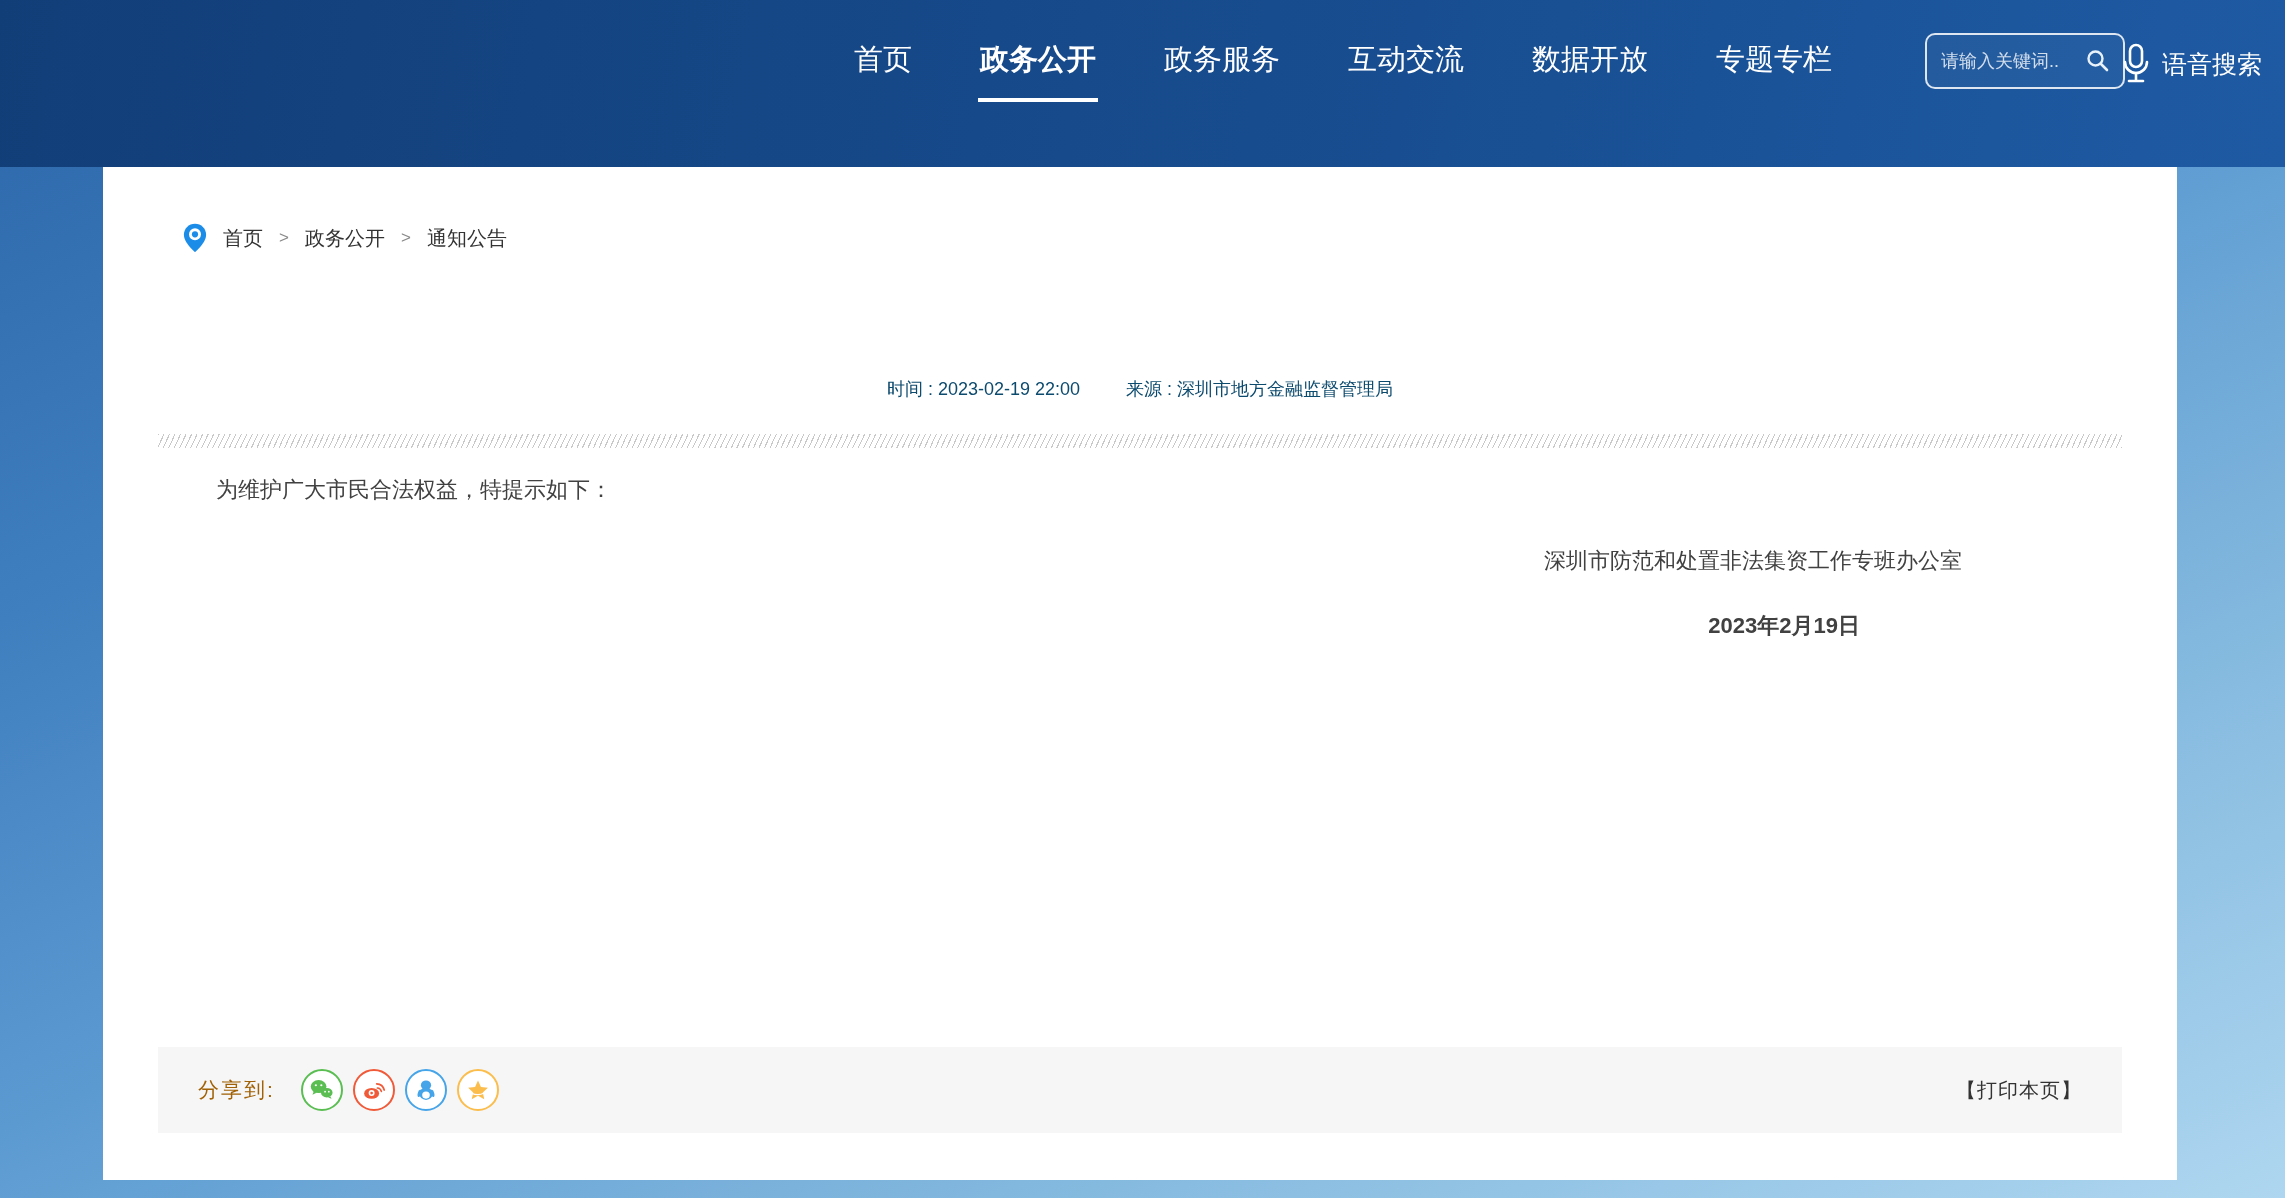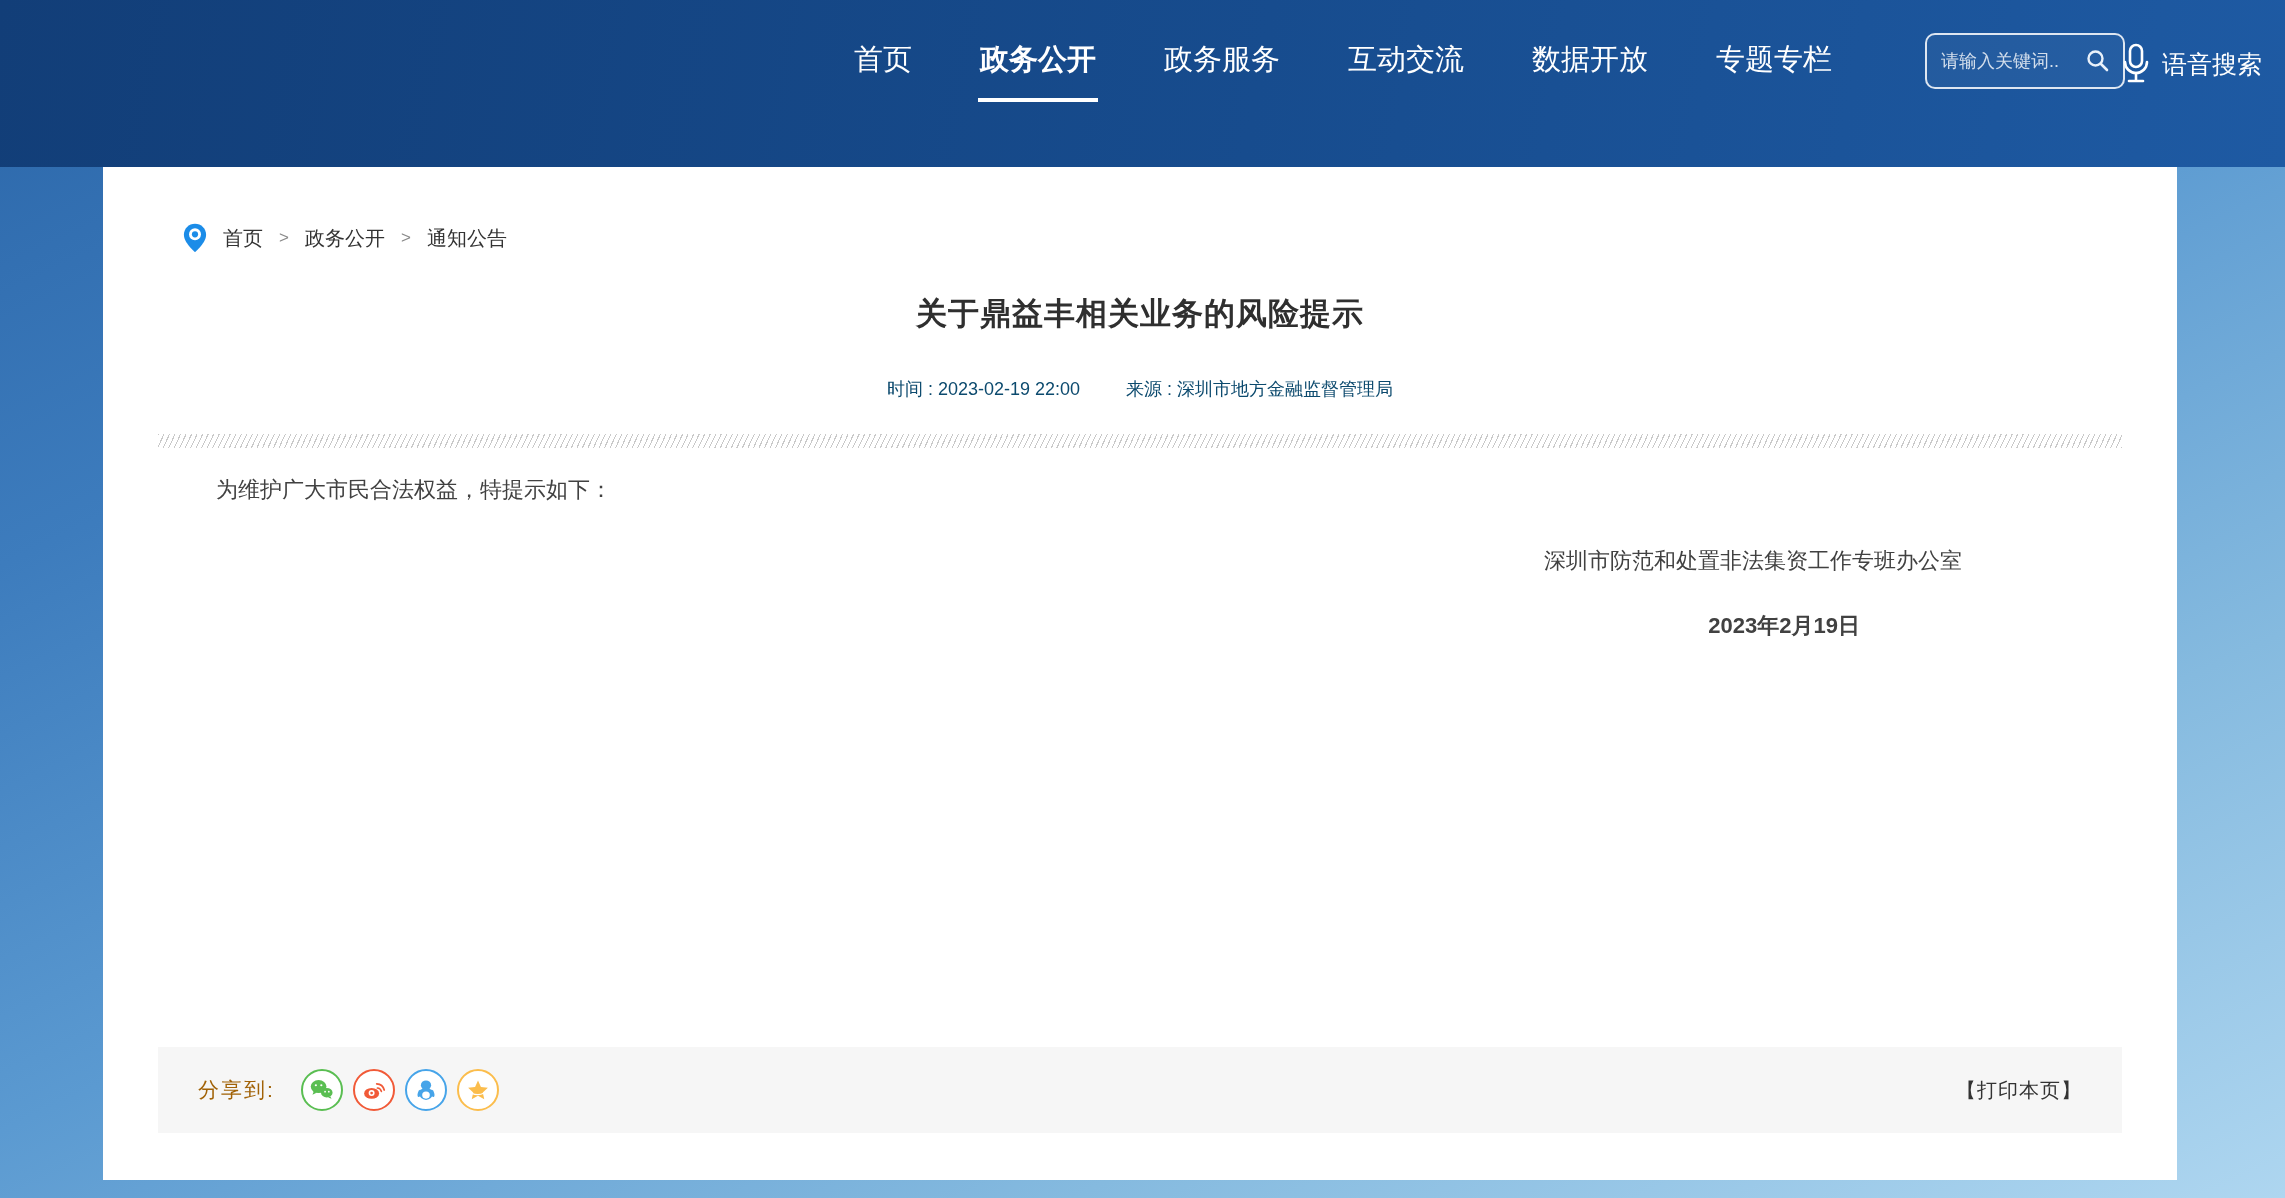--- a/index.html
+++ b/index.html
@@ -114,21 +114,20 @@
           <circle cx="12" cy="11.3" r="3.1" fill="#1b8ce8"></circle>
         </svg>
       </span>
       <span class="crumb">首页</span>
       <span class="crumb-sep">&gt;</span>
       <span class="crumb">政务公开</span>
       <span class="crumb-sep">&gt;</span>
       <span class="crumb">通知公告</span>
     </div>
 
-    <div class="article-title">关于鼎益丰相关业务的风险提示</div>
 
     <div class="article-meta">
       <span>时间 : 2023-02-19 22:00</span>
       <span>来源 : 深圳市地方金融监督管理局</span>
     </div>
 
     <div class="hatch-divider"></div>
 
     <div class="article-body">
       <p>为维护广大市民合法权益，特提示如下：</p>

